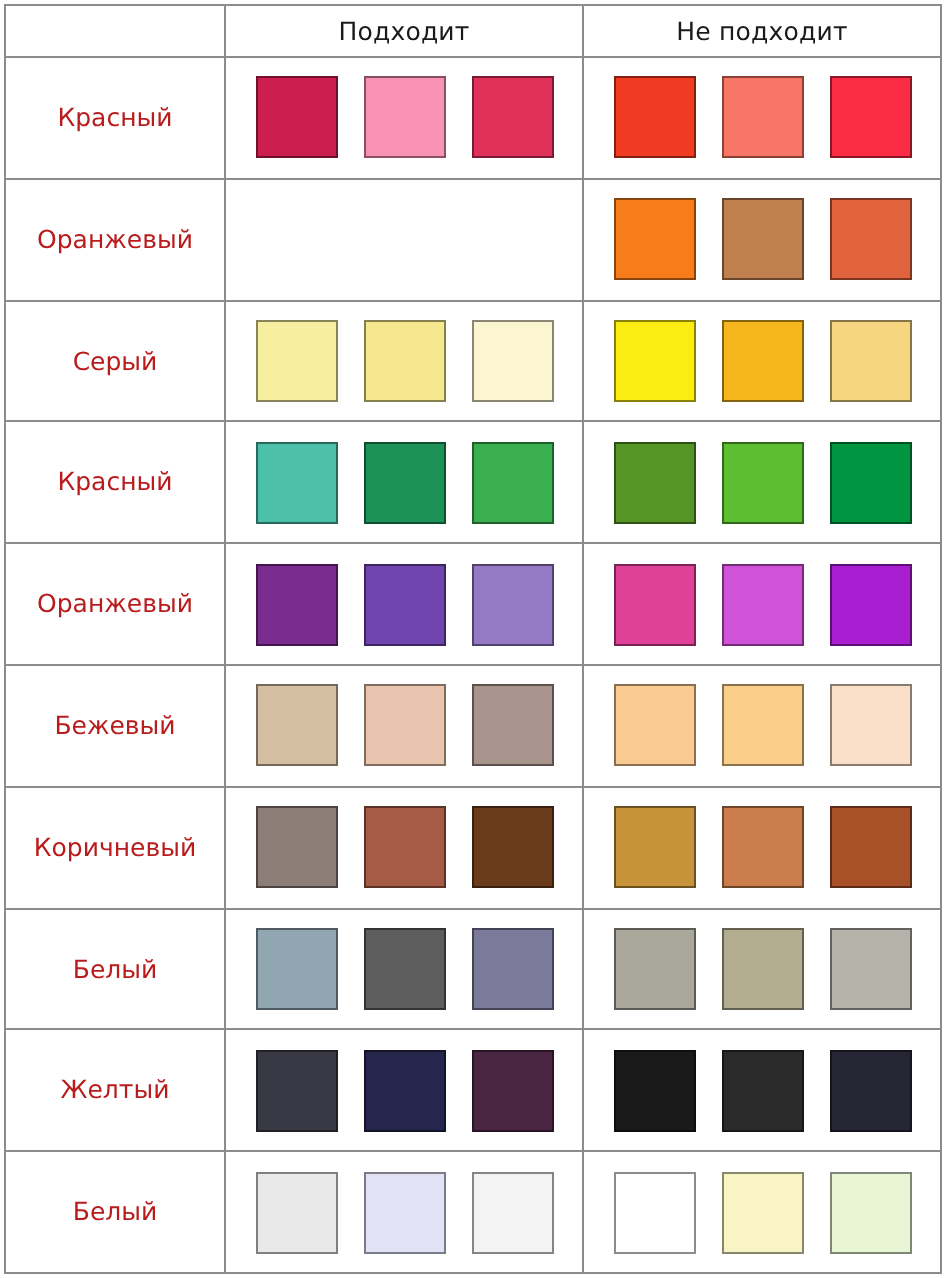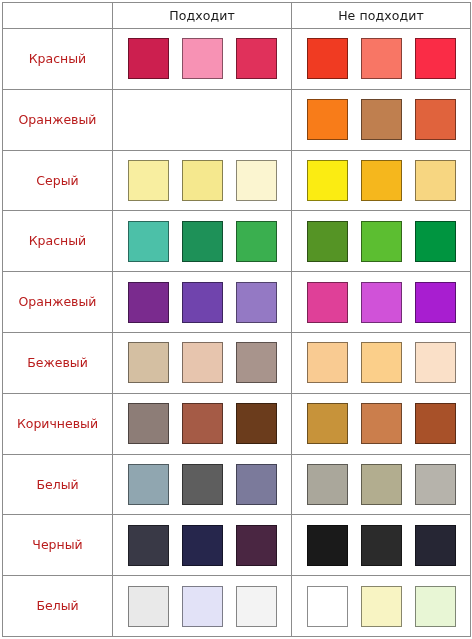--- a/index.html
+++ b/index.html
@@ -222,21 +222,21 @@
         </td>
         <td class="swatch-cell">
           <div class="swatch-strip">
             <div class="swatch" title="#aaa79b" style="background: rgb(170, 167, 155);"></div>
             <div class="swatch" title="#b2ad8f" style="background: rgb(178, 173, 143);"></div>
             <div class="swatch" title="#b6b3ab" style="background: rgb(182, 179, 171);"></div>
           </div>
         </td>
       </tr>
       <tr class="body-row">
-        <td class="row-label">Черный</td>
+        <td class="row-label">Желтый</td>
         <td class="swatch-cell">
           <div class="swatch-strip">
             <div class="swatch" title="#393946" style="background: rgb(57, 57, 70);"></div>
             <div class="swatch" title="#26264c" style="background: rgb(38, 38, 76);"></div>
             <div class="swatch" title="#4a2642" style="background: rgb(74, 38, 66);"></div>
           </div>
         </td>
         <td class="swatch-cell">
           <div class="swatch-strip">
             <div class="swatch" title="#1a1a1a" style="background: rgb(26, 26, 26);"></div>

